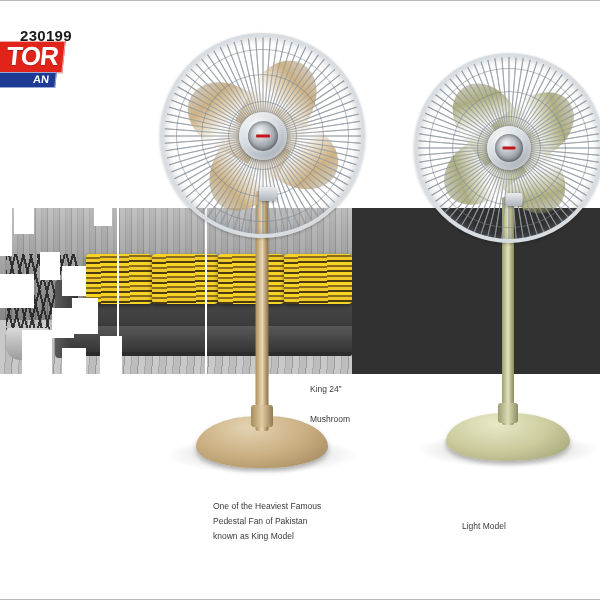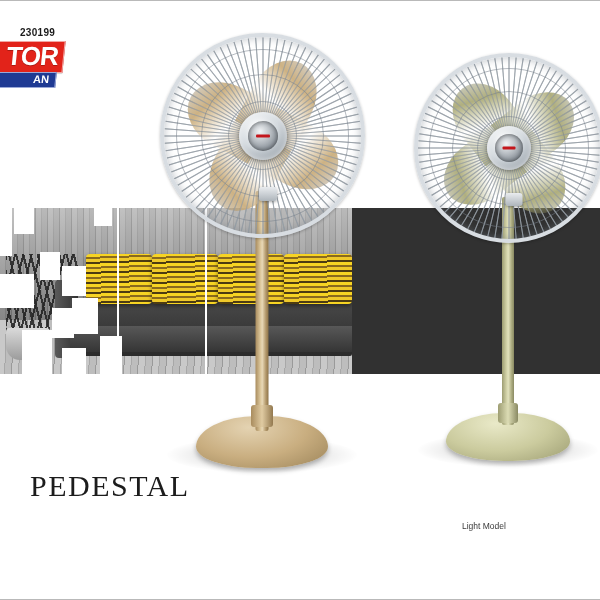--- a/index.html
+++ b/index.html
@@ -7,21 +7,21 @@
 
   #page{
     position:relative;width:600px;height:600px;overflow:hidden;
     background:#ffffff;box-sizing:border-box;
     border-top:1px solid #b9b9b9;border-bottom:1px solid #b9b9b9;
   }
 
   
   #logo{position:absolute;left:-34px;top:28px;width:110px;height:58px;}
   #logo .code{
-    position:absolute;left:54px;top:-2px;font-size:10px;font-weight:bold;
+    position:absolute;left:54px;top:-2px;font-size:15px;font-weight:bold;
     color:#1a1a1a;letter-spacing:.3px;white-space:nowrap;
   }
   #logo .redbar{
     position:absolute;left:0;top:12px;width:96px;height:30px;
     background:#e2231a;border:1px solid #f2a6a2;
     transform:skewX(-6deg);box-shadow:0 1px 1px rgba(0,0,0,.18);
   }
   #logo .redtxt{
     position:absolute;left:0;top:11px;width:96px;height:32px;
     color:#ffffff;font-size:26px;font-weight:bold;line-height:32px;
@@ -610,16 +610,21 @@
       <div class="ring" style="left:33%;top:33%;width:34%;height:34%;"></div>
       <div class="rim"></div>
       <div class="hub" style="width:44px;height:44px;">
         <div class="inner" style="width:28px;height:28px;"></div>
         <div class="mark" style="width:13px;"></div>
       </div>
     </div>
     <div class="motorbox" style="left:514px;top:192px;width:17px;height:13px;"></div>
   </div>
 
-  <div id="pedestal">PEDESTAL</div>
-
+
+  <div class="caption" id="cap-king">King 24”
+
+Mushroom</div>
+  <div class="caption" id="cap-king-desc">One of the Heaviest Famous
+Pedestal Fan of Pakistan
+known as King Model</div>
   <div class="caption" id="cap-zee-color">Light Model</div>
 </div>
 
 </body></html>

